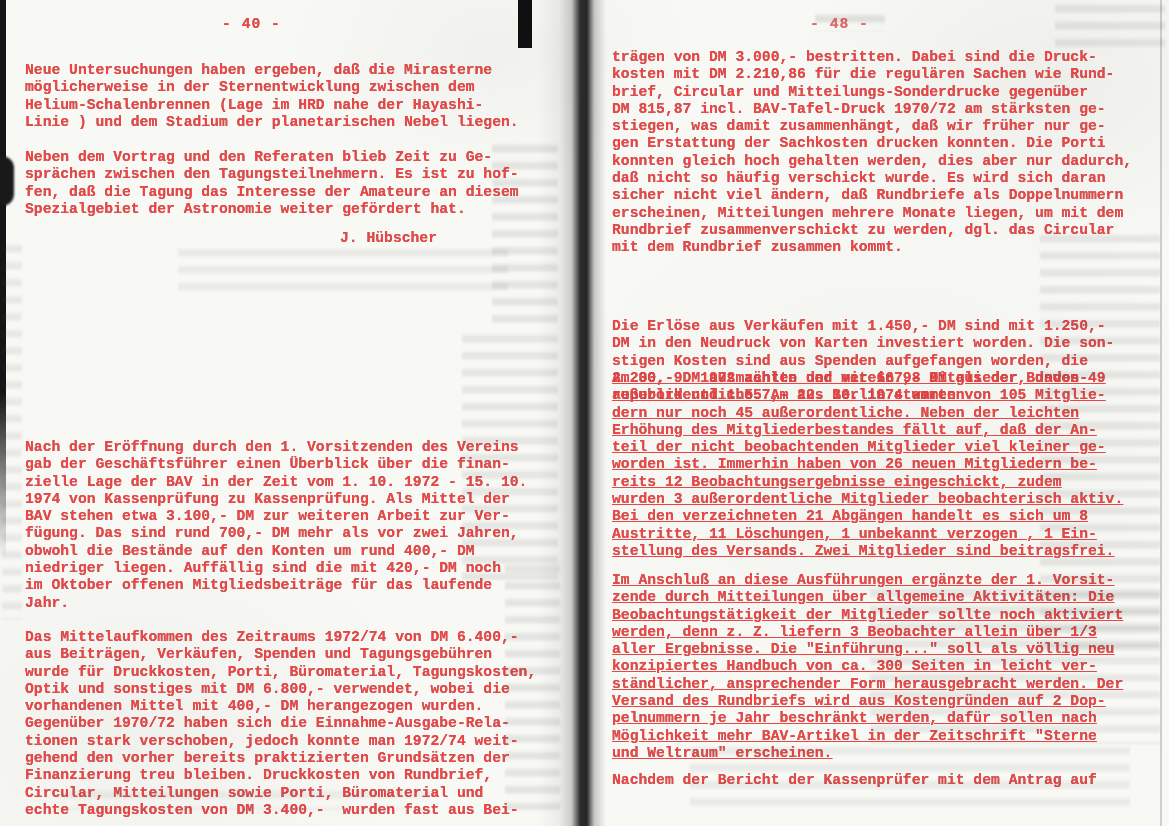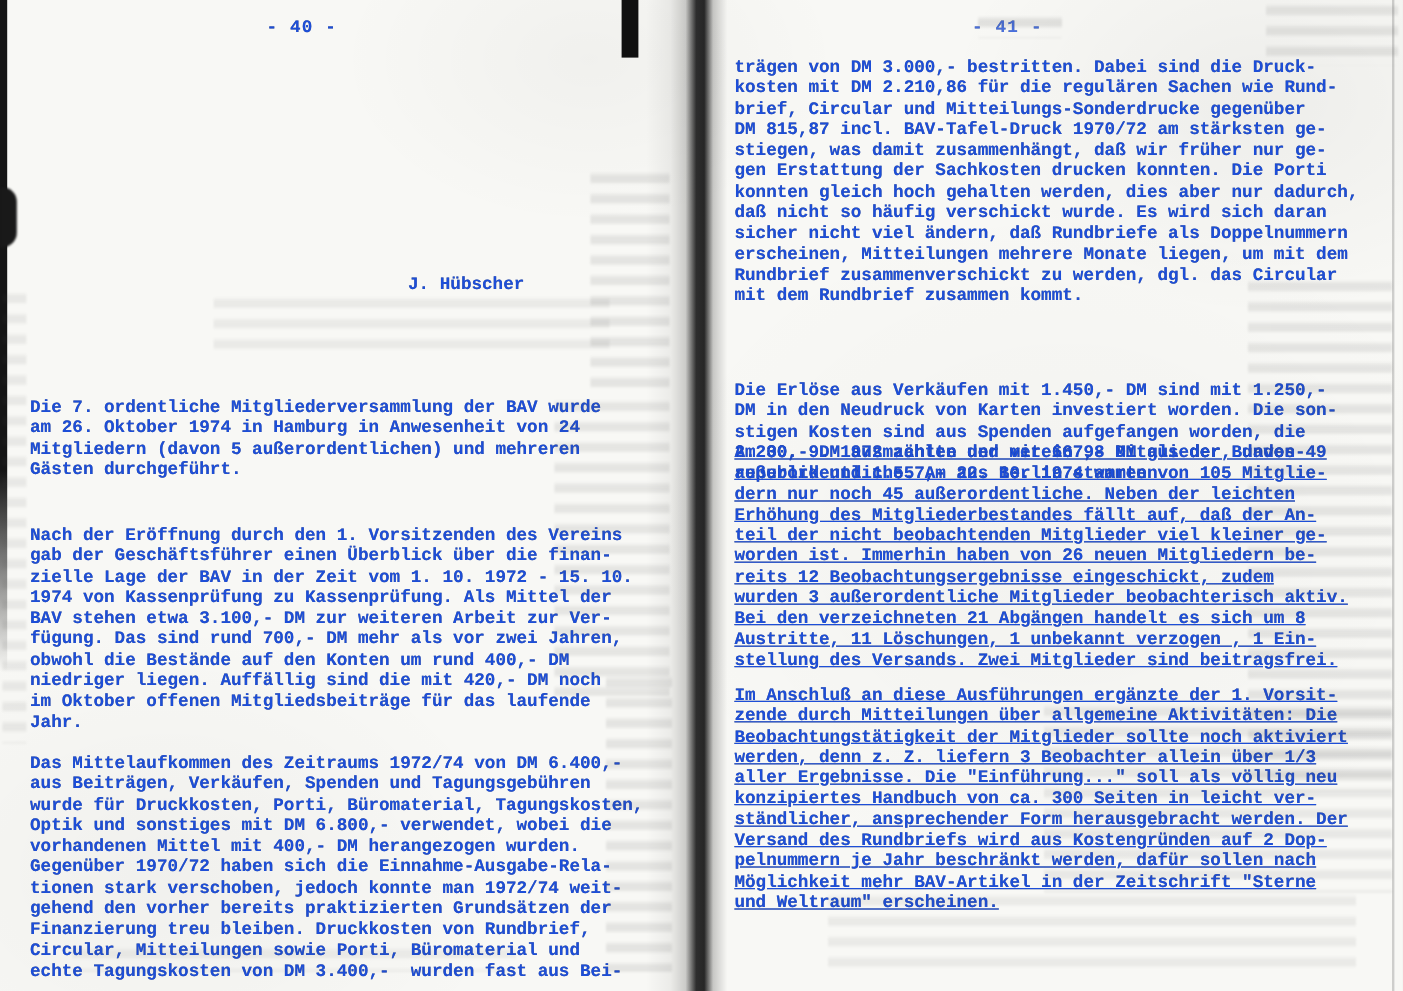--- a/index.html
+++ b/index.html
@@ -17,21 +17,21 @@
     content:"";position:absolute;inset:0;pointer-events:none;
     background:
       radial-gradient(420px 300px at 12% 88%, rgba(0,0,0,.03), transparent 70%),
       radial-gradient(380px 260px at 90% 10%, rgba(0,0,0,.045), transparent 70%),
       radial-gradient(520px 420px at 76% 55%, rgba(0,0,0,.025), transparent 70%),
       radial-gradient(300px 200px at 42% 6%, rgba(0,0,0,.03), transparent 70%);
   }
   .tw{
     position:absolute;
     font:700 14.7px/17.3px "Liberation Mono","DejaVu Sans Mono",monospace;
-    color:#1d4ed8;
+    color:#ef4444;
     white-space:pre;
     text-shadow:0 0 .4px rgba(20,20,20,.55);
   }
   .pn{letter-spacing:1px;}
   .pn-faded{opacity:.8;}
   .heading{
     text-decoration:underline;
     text-underline-offset:3px;
     text-decoration-thickness:1.5px;
   }
@@ -54,25 +54,29 @@
       rgba(90,90,90,0) 0 3px, rgba(70,70,70,.85) 7px 11px,
       rgba(90,90,90,0) 14px 17px);
   }
 </style>
 </head>
 <body>
 
 <div class="scan">
 
   <div class="tw pn" style="left:222px;top:16px;">- 40 -</div>
+  <div class="tw" style="left:25px;top:62px;">Neue Untersuchungen haben ergeben, daß die Mirasterne
+möglicherweise in der Sternentwicklung zwischen dem
+Helium-Schalenbrennen (Lage im HRD nahe der Hayashi-
+Linie ) und dem Stadium der planetarischen Nebel liegen.</div>
+  <div class="tw" style="left:25px;top:149px;">Neben dem Vortrag und den Referaten blieb Zeit zu Ge-
+sprächen zwischen den Tagungsteilnehmern. Es ist zu hof-
+fen, daß die Tagung das Interesse der Amateure an diesem
+Spezialgebiet der Astronomie weiter gefördert hat.</div>
   <div class="tw" style="left:340px;top:230px;">J. Hübscher</div>
-  <div class="tw" style="left:25px;top:332px;">Die 7. ordentliche Mitgliederversammlung der BAV wurde
-am 26. Oktober 1974 in Hamburg in Anwesenheit von 24
-Mitgliedern (davon 5 außerordentlichen) und mehreren
-Gästen durchgeführt.</div>
   <div class="tw" style="left:25px;top:415px;margin-top:24px;">Nach der Eröffnung durch den 1. Vorsitzenden des Vereins
 gab der Geschäftsführer einen Überblick über die finan-
 zielle Lage der BAV in der Zeit vom 1. 10. 1972 - 15. 10.
 1974 von Kassenprüfung zu Kassenprüfung. Als Mittel der
 BAV stehen etwa 3.100,- DM zur weiteren Arbeit zur Ver-
 fügung. Das sind rund 700,- DM mehr als vor zwei Jahren,
 obwohl die Bestände auf den Konten um rund 400,- DM
 niedriger liegen. Auffällig sind die mit 420,- DM noch
 im Oktober offenen Mitgliedsbeiträge für das laufende
 Jahr.</div>
@@ -81,21 +85,21 @@
 wurde für Druckkosten, Porti, Büromaterial, Tagungskosten,
 Optik und sonstiges mit DM 6.800,- verwendet, wobei die
 vorhandenen Mittel mit 400,- DM herangezogen wurden.
 Gegenüber 1970/72 haben sich die Einnahme-Ausgabe-Rela-
 tionen stark verschoben, jedoch konnte man 1972/74 weit-
 gehend den vorher bereits praktizierten Grundsätzen der
 Finanzierung treu bleiben. Druckkosten von Rundbrief,
 Circular, Mitteilungen sowie Porti, Büromaterial und
 echte Tagungskosten von DM 3.400,-  wurden fast aus Bei-</div>
 
-  <div class="tw pn pn-faded" style="left:810px;top:16px;">- 41 -</div>
+  <div class="tw pn pn-faded" style="left:810px;top:16px;">- 48 -</div>
   <div class="tw" style="left:612px;top:49px;">trägen von DM 3.000,- bestritten. Dabei sind die Druck-
 kosten mit DM 2.210,86 für die regulären Sachen wie Rund-
 brief, Circular und Mitteilungs-Sonderdrucke gegenüber
 DM 815,87 incl. BAV-Tafel-Druck 1970/72 am stärksten ge-
 stiegen, was damit zusammenhängt, daß wir früher nur ge-
 gen Erstattung der Sachkosten drucken konnten. Die Porti
 konnten gleich hoch gehalten werden, dies aber nur dadurch,
 daß nicht so häufig verschickt wurde. Es wird sich daran
 sicher nicht viel ändern, daß Rundbriefe als Doppelnummern
 erscheinen, Mitteilungen mehrere Monate liegen, um mit dem
@@ -121,20 +125,21 @@
 zende durch Mitteilungen über allgemeine Aktivitäten: Die
 Beobachtungstätigkeit der Mitglieder sollte noch aktiviert
 werden, denn z. Z. liefern 3 Beobachter allein über 1/3
 aller Ergebnisse. Die "Einführung..." soll als völlig neu
 konzipiertes Handbuch von ca. 300 Seiten in leicht ver-
 ständlicher, ansprechender Form herausgebracht werden. Der
 Versand des Rundbriefs wird aus Kostengründen auf 2 Dop-
 pelnummern je Jahr beschränkt werden, dafür sollen nach
 Möglichkeit mehr BAV-Artikel in der Zeitschrift "Sterne
 und Weltraum" erscheinen.</div>
+  <div class="tw" style="left:612px;top:772px;">Nachdem der Bericht der Kassenprüfer mit dem Antrag auf</div>
 
   <div class="gutter"></div>
   <div class="gutter-cap"></div>
   <div class="edge-left"></div>
   <div class="edge-blob"></div>
   <div class="edge-right"></div>
 
   <div class="ghost" style="left:2px;top:240px;width:20px;height:380px;opacity:.10;"></div>
   <div class="ghost" style="left:492px;top:140px;width:66px;height:190px;opacity:.13;"></div>
   <div class="ghost" style="left:462px;top:330px;width:96px;height:250px;opacity:.12;"></div>

